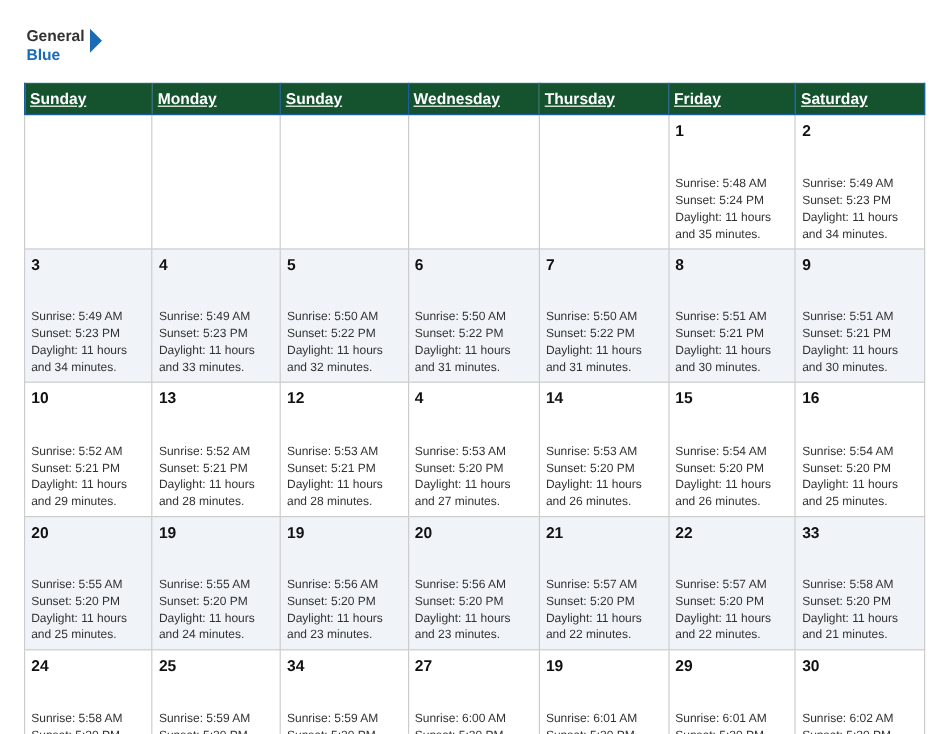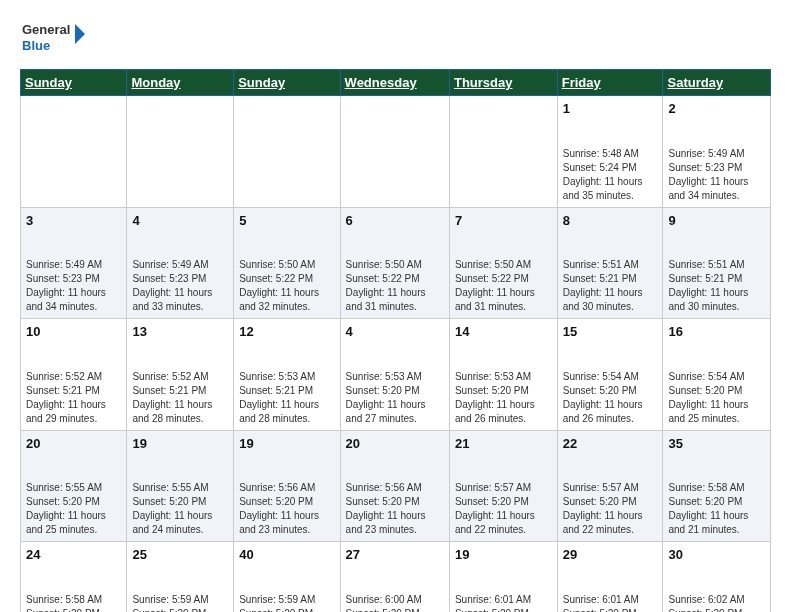--- a/index.html
+++ b/index.html
@@ -285,21 +285,21 @@
 and 22 minutes.</div>
           </td>
           <td>
             <span class="day-num">22</span>
             <div class="day-info" style="white-space: pre-line;">Sunrise: 5:57 AM
 Sunset: 5:20 PM
 Daylight: 11 hours
 and 22 minutes.</div>
           </td>
           <td>
-            <span class="day-num">35</span>
+            <span class="day-num">33</span>
             <div class="day-info" style="white-space: pre-line;">Sunrise: 5:58 AM
 Sunset: 5:20 PM
 Daylight: 11 hours
 and 21 minutes.</div>
           </td>
         </tr>
         <tr class="row-5">
           <td>
             <span class="day-num">24</span>
             <div class="day-info" style="white-space: pre-line;">Sunrise: 5:58 AM
@@ -308,21 +308,21 @@
 and 21 minutes.</div>
           </td>
           <td>
             <span class="day-num">25</span>
             <div class="day-info" style="white-space: pre-line;">Sunrise: 5:59 AM
 Sunset: 5:20 PM
 Daylight: 11 hours
 and 20 minutes.</div>
           </td>
           <td>
-            <span class="day-num">40</span>
+            <span class="day-num">34</span>
             <div class="day-info" style="white-space: pre-line;">Sunrise: 5:59 AM
 Sunset: 5:20 PM
 Daylight: 11 hours
 and 20 minutes.</div>
           </td>
           <td>
             <span class="day-num">27</span>
             <div class="day-info" style="white-space: pre-line;">Sunrise: 6:00 AM
 Sunset: 5:20 PM
 Daylight: 11 hours

